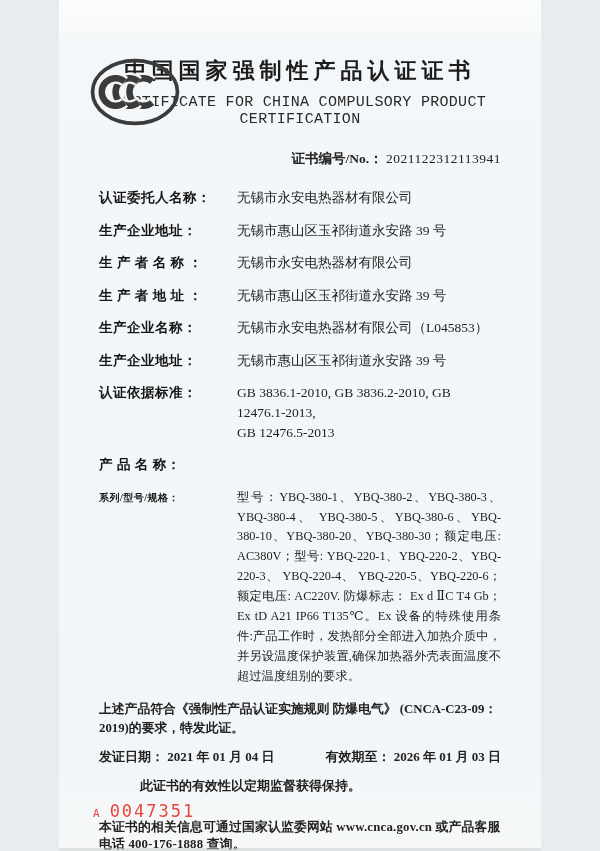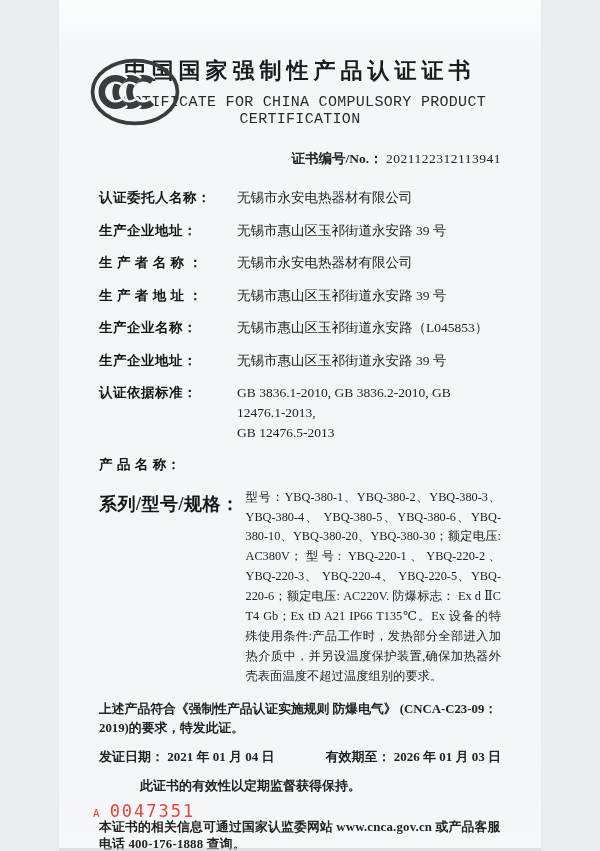--- a/index.html
+++ b/index.html
@@ -35,21 +35,21 @@
     flex: 0 0 132px; font-weight: 700; font-size: 13.5px; letter-spacing: 0.5px;
     line-height: 1.45; color: #161616; white-space: nowrap;
   }
   .fvalue {
     flex: 1; font-size: 13.5px; line-height: 1.45; color: #1d1d1d;
     white-space: pre-line; padding-left: 6px;
   }
   .frow.series .fvalue {
     font-size: 12.3px; line-height: 1.62; text-align: justify; white-space: normal;
   }
-  .frow.series .flabel { font-size: 18px; padding-top: 3px; }
+  .frow.series .flabel { font-size: 10px; padding-top: 3px; }
   
   .statements { margin: 8px 40px 0 40px; font-weight: 700; }
   .stmt { font-size: 12.8px; line-height: 1.5; margin-bottom: 10px; }
   .dates { display: flex; justify-content: space-between; font-size: 13px; margin-bottom: 11px; }
   .validity { font-size: 13px; margin-bottom: 24px; padding-left: 41px; }
   .info { font-size: 12.8px; letter-spacing: 0.2px; }
   
   .seals { position: relative; height: 148px; margin-top: 26px; }
   .cqm-logo { position: absolute; left: 44px; top: 8px; width: 112px; height: 112px; }
   .signature { position: absolute; left: 218px; top: 14px; width: 185px; height: 112px; }
@@ -101,21 +101,21 @@
     <div class="frow">
       <div class="flabel">生 产 者 名 称 ：</div>
       <div class="fvalue">无锡市永安电热器材有限公司</div>
     </div>
     <div class="frow">
       <div class="flabel">生 产 者 地 址 ：</div>
       <div class="fvalue">无锡市惠山区玉祁街道永安路 39 号</div>
     </div>
     <div class="frow">
       <div class="flabel">生产企业名称：</div>
-      <div class="fvalue">无锡市惠山区玉祁街道永安路（L045853）</div>
+      <div class="fvalue">无锡市永安电热器材有限公司（L045853）</div>
     </div>
     <div class="frow">
       <div class="flabel">生产企业地址：</div>
       <div class="fvalue">无锡市惠山区玉祁街道永安路 39 号</div>
     </div>
     <div class="frow">
       <div class="flabel">认证依据标准：</div>
       <div class="fvalue">GB 3836.1-2010, GB 3836.2-2010, GB 12476.1-2013,
 GB 12476.5-2013</div>
     </div>

